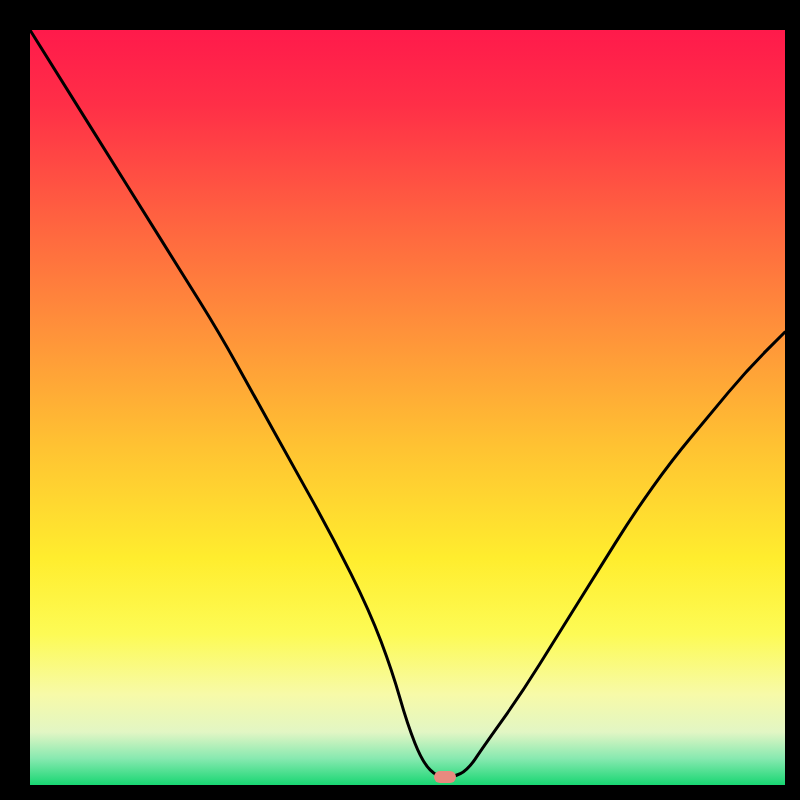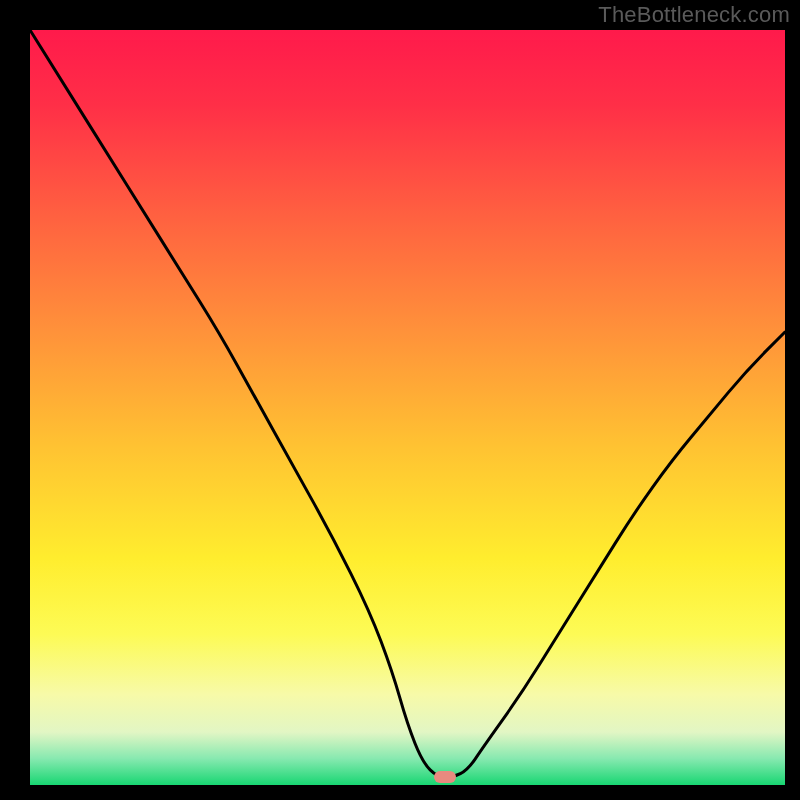--- a/index.html
+++ b/index.html
@@ -40,21 +40,20 @@
     background: #e88a7f;
     transform: translate(-50%, -50%);
     z-index: 15;
   }
 </style>
 </head>
 <body>
 
 <div class="frame">
 
-  <div class="watermark">TheBottleneck.com</div>
 
   <svg width="800" height="800" viewBox="0 0 800 800">
     <defs>
       <linearGradient id="bg-grad" x1="0" y1="0" x2="0" y2="1">
       <stop offset="0%" stop-color="#ff1a4b"></stop>
           <stop offset="10%" stop-color="#ff2f47"></stop>
           <stop offset="25%" stop-color="#ff6240"></stop>
           <stop offset="40%" stop-color="#ff923a"></stop>
           <stop offset="55.00000000000001%" stop-color="#ffc232"></stop>
           <stop offset="70%" stop-color="#ffed2e"></stop>

